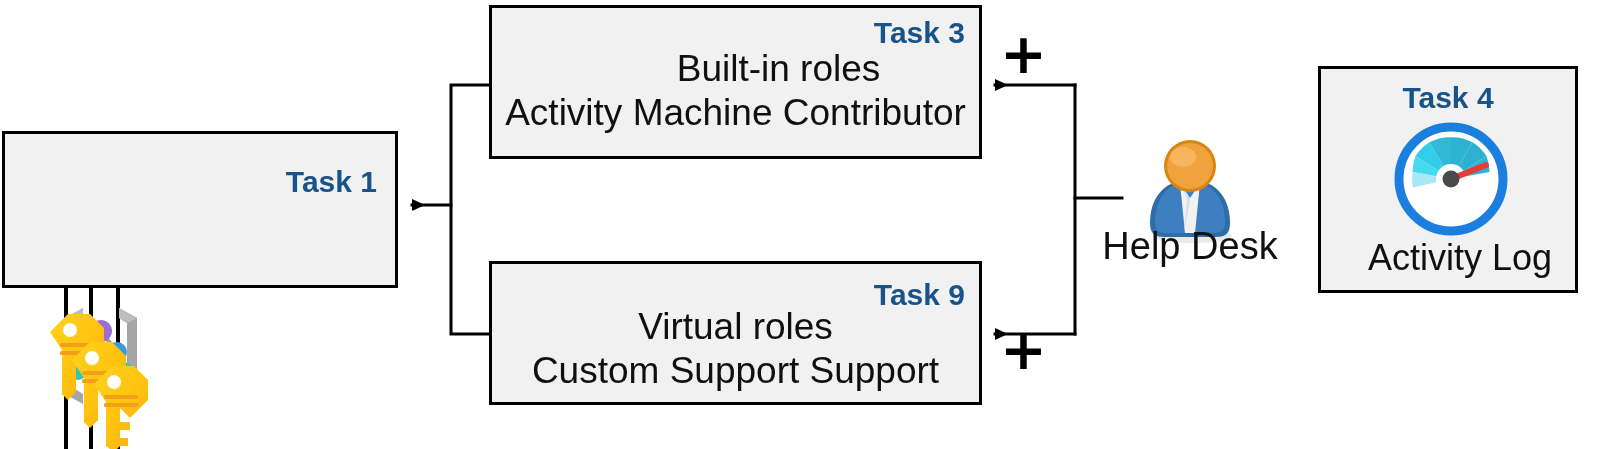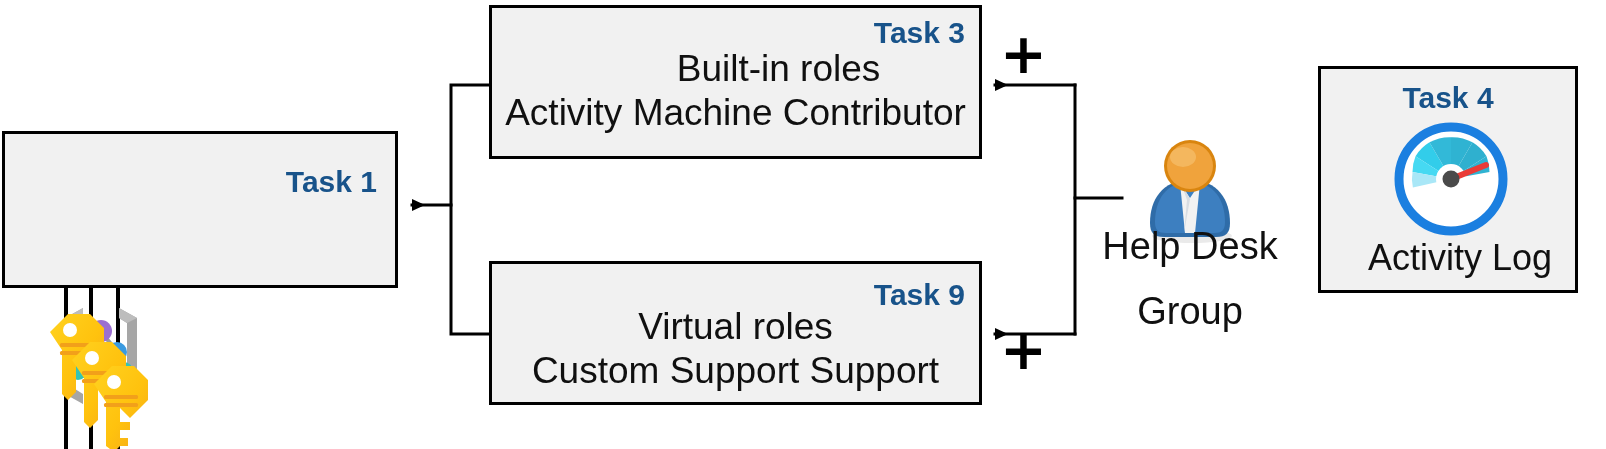--- a/index.html
+++ b/index.html
@@ -198,21 +198,20 @@
       <path d="M50,44 C26,44 15,62 15,84 C15,92 18,95 26,95 L74,95 C82,95 85,92 85,84 C85,62 74,44 50,44 Z" fill="#3d7fc0"></path>
 
       <path d="M40,45 L50,60 L60,45 L55,95 L45,95 Z" fill="#f2f2f2"></path>
       <path d="M41,45 L50,61 L44,95 L47,62 Z" fill="#d8dde3"></path>
 
       <circle cx="50" cy="28" r="26" fill="#d9850f"></circle>
       <circle cx="50" cy="28" r="23" fill="#f0a33c"></circle>
       <ellipse cx="43" cy="19" rx="13" ry="10" fill="#f6bd6a" opacity="0.75"></ellipse>
     </svg>
     <div id="helpdesk-line1">Help Desk</div>
-    <div id="helpdesk-line2">Group</div>
   </div>
 
   <div class="plus-sign" id="plus-top">+</div>
   <div class="plus-sign" id="plus-bottom">+</div>
 
   <svg id="keys-icon" viewBox="0 0 120 139">
     <defs>
       <linearGradient id="keyGrad" x1="0" y1="0" x2="1" y2="1">
         <stop offset="0%" stop-color="#ffd21f"></stop>
         <stop offset="55%" stop-color="#ffc20e"></stop>

